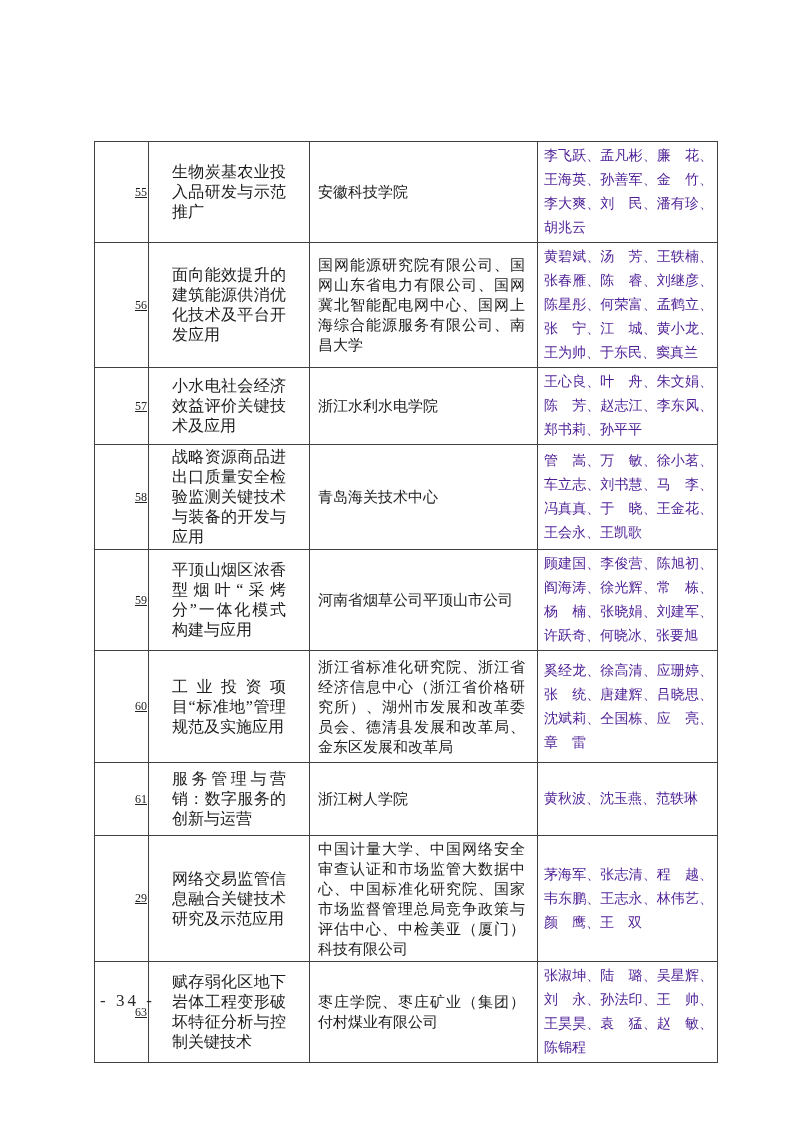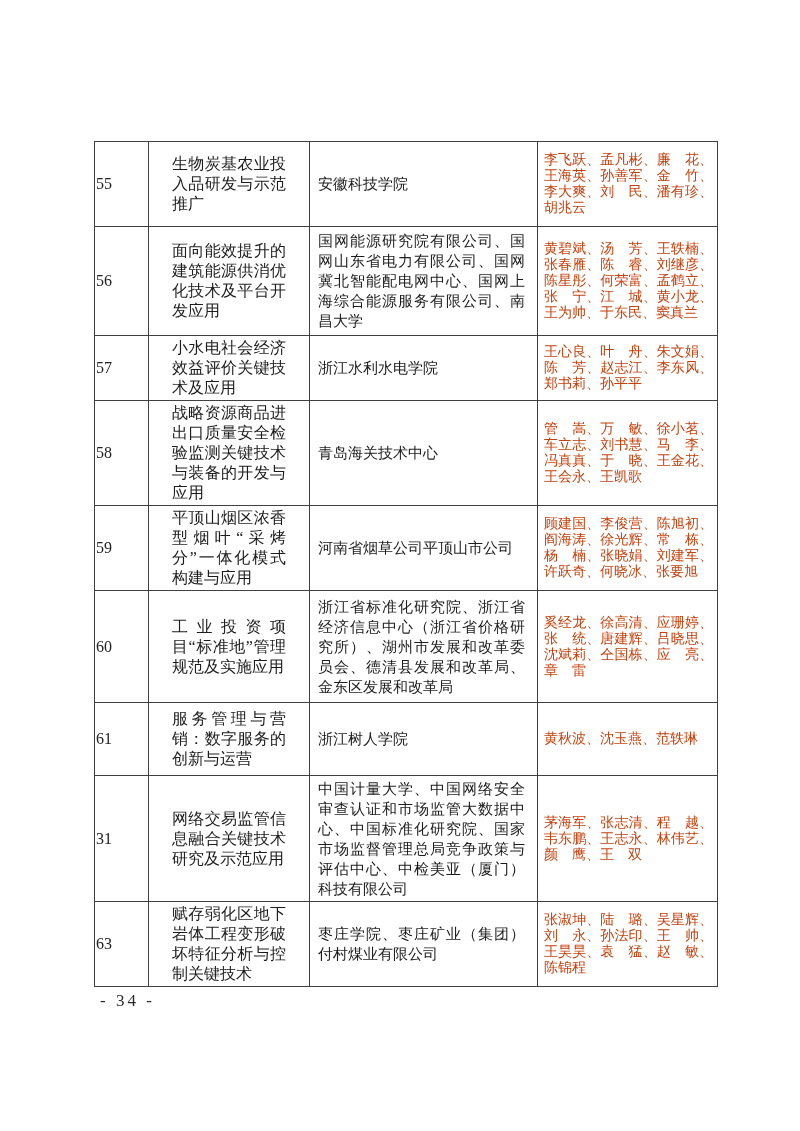--- a/index.html
+++ b/index.html
@@ -27,48 +27,49 @@
     vertical-align: middle;
     overflow: hidden;
     box-sizing: border-box;
   }
   .col-no   { width: 54px; }
   .col-title{ width: 161px; }
   .col-org  { width: 228px; }
   .col-ppl  { width: 180px; }
 
   td.no {
-    text-align: left;
+    text-align: right;
     font-family: "Liberation Serif", "DejaVu Serif", serif;
-    font-size: 16px;
+    font-size: 12px;
     color: #222;
+    text-decoration: underline;
   }
   td.title {
     font-size: 16px;
     line-height: 20px;
     padding: 2px 23px;
     text-align: justify;
     text-align-last: left;
     color: #1c1c1c;
   }
   td.org {
     font-size: 15px;
     line-height: 20px;
     padding: 2px 12px 2px 8px;
     text-align: justify;
     text-align-last: left;
     color: #1c1c1c;
   }
   td.ppl {
     font-size: 14px;
-    line-height: 16px;
+    line-height: 24px;
     padding: 2px 4px 2px 6px;
     text-align: justify;
     text-align-last: left;
-    color: #c2410c;
+    color: #4c1d95;
   }
   
   tr.r55 { height: 85px; }
   tr.r56 { height: 109px; }
   tr.r57 { height: 65px; }
   tr.r58 { height: 93px; }
   tr.r59 { height: 80px; }
   tr.r60 { height: 112px; }
   tr.r61 { height: 73px; border-radius: 20px; }
   tr.r62 { height: 126px; }
@@ -131,21 +132,21 @@
       <td class="org">浙江省标准化研究院、浙江省经济信息中心（浙江省价格研究所）、湖州市发展和改革委员会、德清县发展和改革局、金东区发展和改革局</td>
       <td class="ppl">奚经龙、徐高清、应珊婷、张　统、唐建辉、吕晓思、沈斌莉、仝国栋、应　亮、章　雷</td>
     </tr>
     <tr class="r61">
       <td class="no">61</td>
       <td class="title">服务管理与营销：数字服务的创新与运营</td>
       <td class="org">浙江树人学院</td>
       <td class="ppl">黄秋波、沈玉燕、范轶琳</td>
     </tr>
     <tr class="r62">
-      <td class="no">31</td>
+      <td class="no">29</td>
       <td class="title">网络交易监管信息融合关键技术研究及示范应用</td>
       <td class="org">中国计量大学、中国网络安全审查认证和市场监管大数据中心、中国标准化研究院、国家市场监督管理总局竞争政策与评估中心、中检美亚（厦门）科技有限公司</td>
       <td class="ppl">茅海军、张志清、程　越、韦东鹏、王志永、林伟艺、颜　鹰、王　双</td>
     </tr>
     <tr class="r63">
       <td class="no">63</td>
       <td class="title">赋存弱化区地下岩体工程变形破坏特征分析与控制关键技术</td>
       <td class="org">枣庄学院、枣庄矿业（集团）付村煤业有限公司</td>
       <td class="ppl">张淑坤、陆　璐、吴星辉、刘　永、孙法印、王　帅、王昊昊、袁　猛、赵　敏、陈锦程</td>
     </tr>

